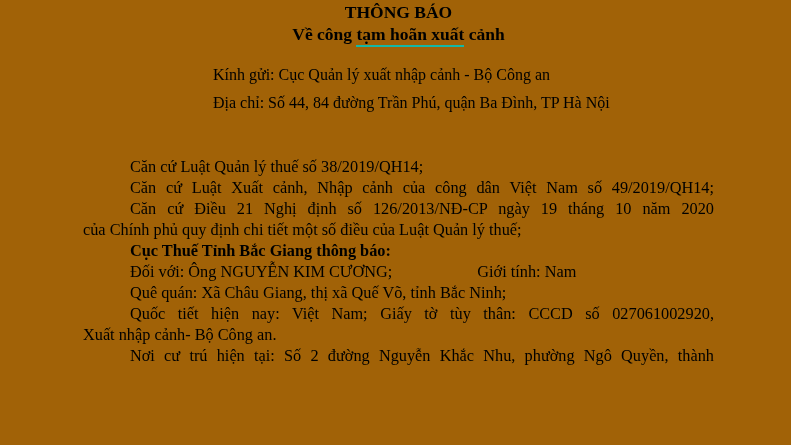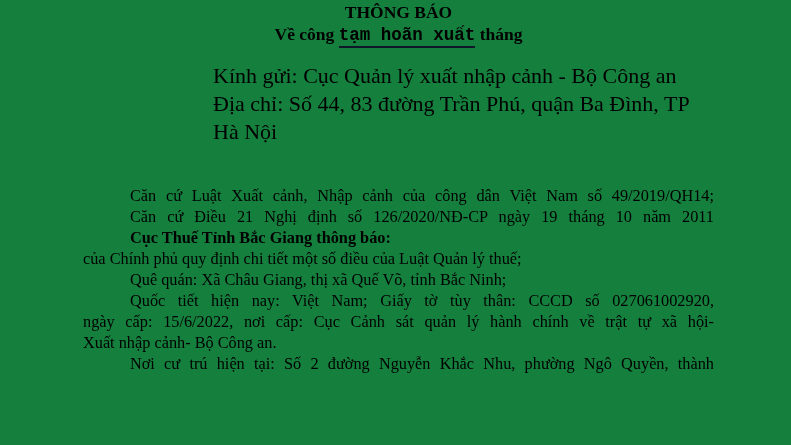--- a/index.html
+++ b/index.html
@@ -1,45 +1,44 @@
 <!DOCTYPE html>
 <html><head>
 <meta charset="utf-8">
 <style>
   html,body{margin:0;padding:0;}
   .page{
     position:relative;
     width:791px;height:445px;
-    background:#15803d;color:#000000;
+    background:#a16207;color:#000000;
     overflow:hidden;
     font-family:"Liberation Serif","DejaVu Serif",serif;
   }
   .content{
     margin-left:83px;
     width:631px;
   }
   
   .title-block{
     padding-top:1px;
     text-align:center;
     font-weight:bold;
     font-size:17.5px;
     line-height:22px;
   }
   .subtitle .ul{
-    border-bottom:2px solid #0f172a;
+    border-bottom:2px solid #14b8a6;
     padding-bottom:1px;
-    font-family:Liberation Mono, monospace;
   }
   
   .salutation{
     margin-top:16px;
     margin-left:47px;
     padding-left:83px;
-    font-size:22px;
+    font-size:16px;
     line-height:28px;
   }
   
   .body-block{
     margin-top:39px;
     font-size:16.3px;
     line-height:21px;
   }
   .ln{white-space:normal;}
   .indent{text-indent:47px;}
@@ -48,34 +47,35 @@
   .gap{display:inline-block;width:85px;}
 </style>
 </head>
 <body>
 
 <div class="page">
   <div class="content">
 
     <div class="title-block">
       <div>THÔNG BÁO</div>
-      <div class="subtitle"><span>Về công</span> <span class="ul">tạm hoãn xuất</span> <span>tháng</span></div>
+      <div class="subtitle"><span>Về công</span> <span class="ul">tạm hoãn xuất</span> <span>cảnh</span></div>
     </div>
 
     <div class="salutation">
       <div>Kính gửi: Cục Quản lý xuất nhập cảnh - Bộ Công an</div>
-      <div>Địa chỉ: Số 44, 83 đường Trần Phú, quận Ba Đình, TP Hà Nội</div>
+      <div>Địa chỉ: Số 44, 84 đường Trần Phú, quận Ba Đình, TP Hà Nội</div>
     </div>
 
     <div class="body-block">
+      <div class="ln indent">Căn cứ Luật Quản lý thuế số 38/2019/QH14;</div>
       <div class="ln indent fill">Căn cứ Luật Xuất cảnh, Nhập cảnh của công dân Việt Nam số 49/2019/QH14;</div>
-      <div class="ln indent fill">Căn cứ Điều 21 Nghị định số 126/2020/NĐ-CP ngày 19 tháng 10 năm 2011</div>
+      <div class="ln indent fill">Căn cứ Điều 21 Nghị định số 126/2013/NĐ-CP ngày 19 tháng 10 năm 2020</div>
+      <div class="ln">của Chính phủ quy định chi tiết một số điều của Luật Quản lý thuế;</div>
       <div class="ln indent bold">Cục Thuế Tỉnh Bắc Giang thông báo:</div>
-      <div class="ln">của Chính phủ quy định chi tiết một số điều của Luật Quản lý thuế;</div>
+      <div class="ln indent"><span>Đối với: Ông NGUYỄN KIM CƯƠNG;</span><span class="gap"></span><span>Giới tính: Nam</span></div>
       <div class="ln indent">Quê quán: Xã Châu Giang, thị xã Quế Võ, tỉnh Bắc Ninh;</div>
       <div class="ln indent fill">Quốc tiết hiện nay: Việt Nam; Giấy tờ tùy thân: CCCD số 027061002920,</div>
-      <div class="ln fill">ngày cấp: 15/6/2022, nơi cấp: Cục Cảnh sát quản lý hành chính về trật tự xã hội-</div>
       <div class="ln">Xuất nhập cảnh- Bộ Công an.</div>
       <div class="ln indent fill">Nơi cư trú hiện tại: Số 2 đường Nguyễn Khắc Nhu, phường Ngô Quyền, thành</div>
     </div>
 
   </div>
 </div>
 
 </body></html>

